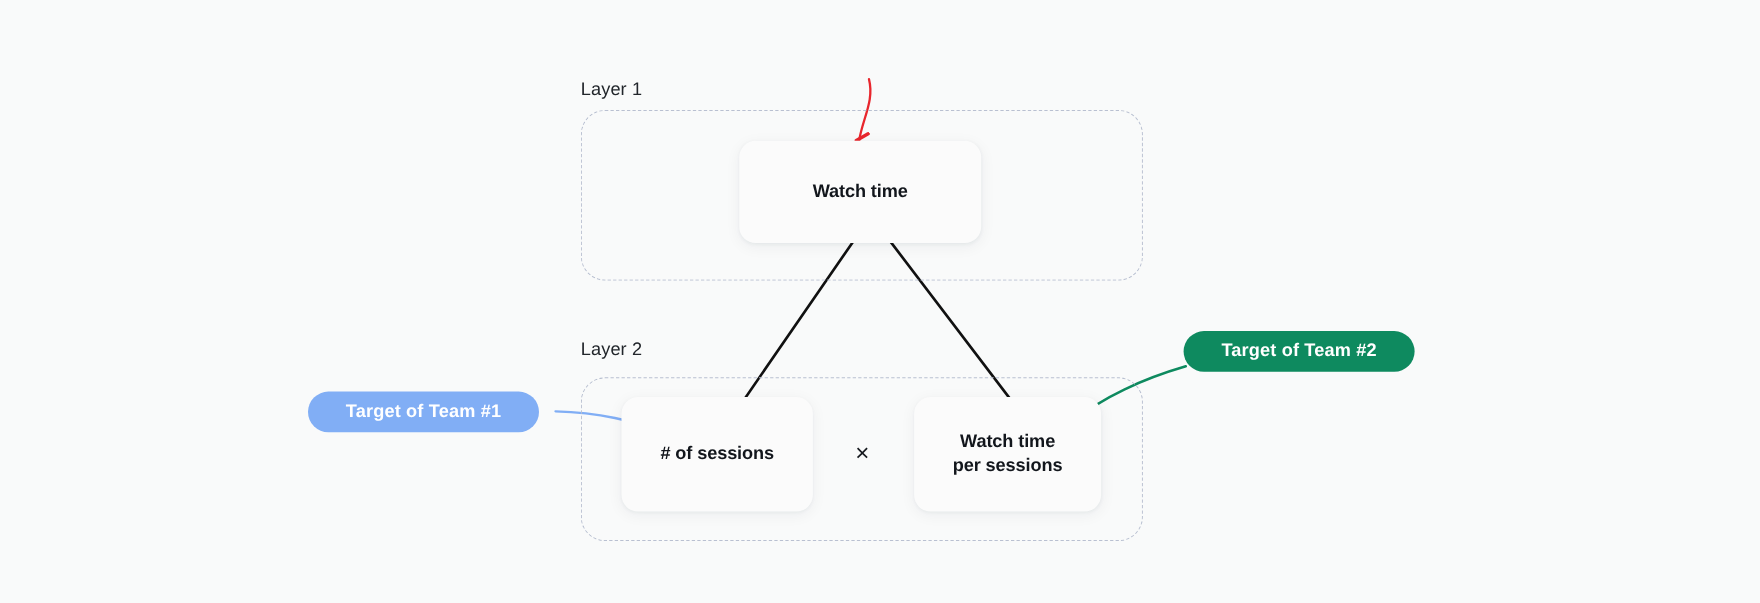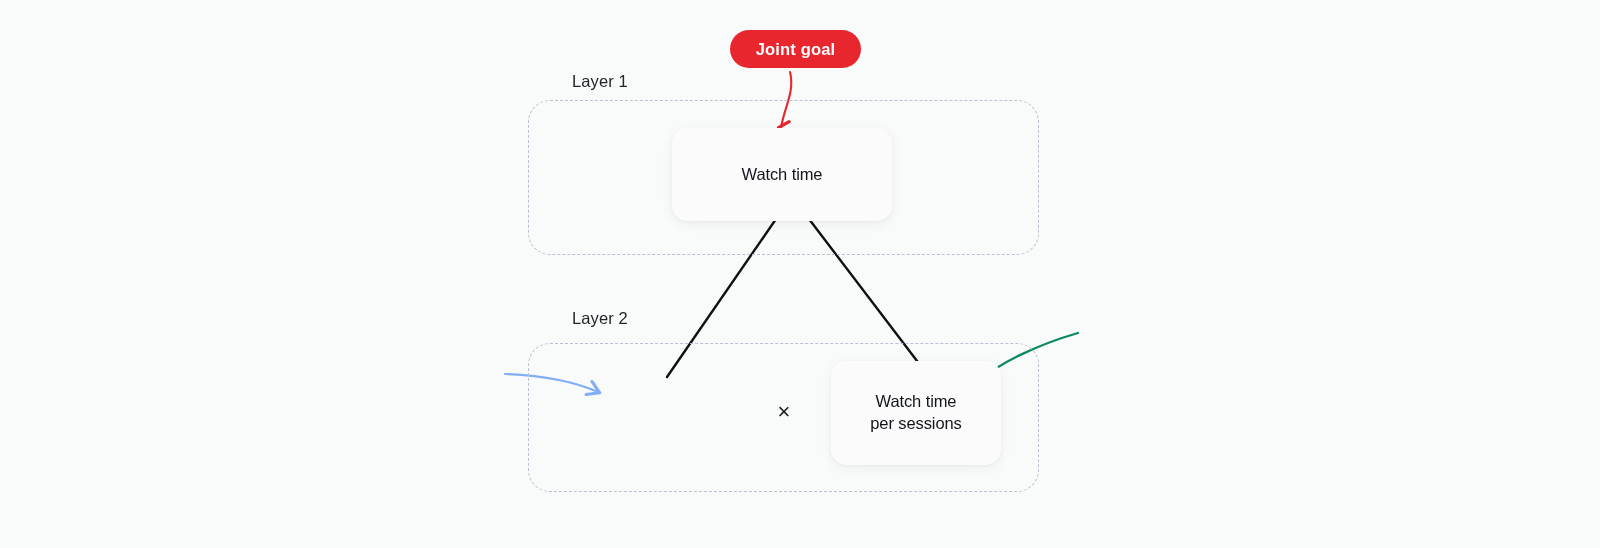--- a/index.html
+++ b/index.html
@@ -40,41 +40,40 @@
   }
   #layer1-box { left: 528px; top: 100px; width: 511px; height: 155px; }
   #layer2-box { left: 528px; top: 343px; width: 511px; height: 149px; }
 
   .layer-label {
     position: absolute;
     font-size: 16.5px;
     color: #22262b;
     letter-spacing: 0.1px;
     white-space: nowrap;
-    margin-left: 44px;
   }
   #layer1-label { left: 528px; top: 72px; }
   #layer2-label { left: 528px; top: 309px; text-align: center; }
 
   
   .metric-card {
     position: absolute;
     background: #fbfbfb;
     border-radius: 15px;
     box-shadow: 0 3px 14px rgba(27, 35, 60, 0.055),
                 0 1px 3px rgba(27, 35, 60, 0.045);
     display: flex;
     align-items: center;
     justify-content: center;
     box-sizing: border-box;
     text-align: center;
   }
   .metric-card .metric-label {
     font-size: 16.5px;
-    font-weight: normal;
+    font-weight: bold;
     color: #12161c;
     line-height: 1.33;
     letter-spacing: -0.1px;
   }
   #card-watch-time { left: 672px; top: 128px; width: 220px; height: 93px; }
   #card-sessions   { left: 565px; top: 361px; width: 174px; height: 104px; }
   #card-wtps       { left: 831px; top: 361px; width: 170px; height: 104px; }
 
   
   #operator-multiply {
@@ -143,31 +142,37 @@
   <div class="layer-box" id="layer1-box"></div>
 
   <div class="metric-card" id="card-watch-time">
     <span class="metric-label">Watch time</span>
   </div>
 
   <div class="layer-label" id="layer2-label">Layer 2</div>
 
   <div class="layer-box" id="layer2-box"></div>
 
+  <div class="metric-card" id="card-sessions">
+    <span class="metric-label"># of sessions</span>
+  </div>
 
   <div id="operator-multiply">
     <span>×</span>
   </div>
 
   <div class="metric-card" id="card-wtps">
     <span class="metric-label">
       <span>Watch time</span><br>
       <span>per sessions</span>
     </span>
   </div>
 
-  <div class="pill" id="pill-joint-goal">
-    <span>Joint goal</span>
+
+  <div class="pill" id="pill-team1">
+    <span>Target of Team #1</span>
   </div>
 
-
+  <div class="pill" id="pill-team2">
+    <span>Target of Team #2</span>
+  </div>
 
 </div>
 
 </body></html>

